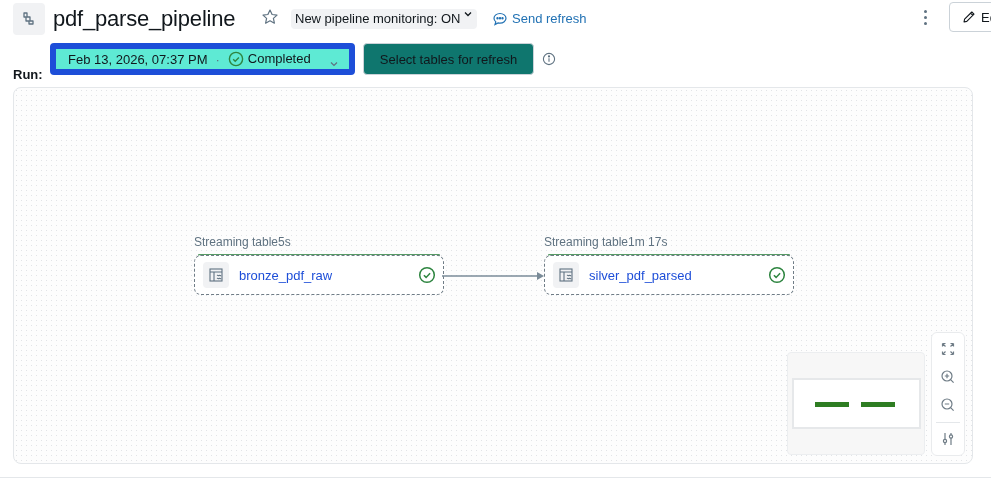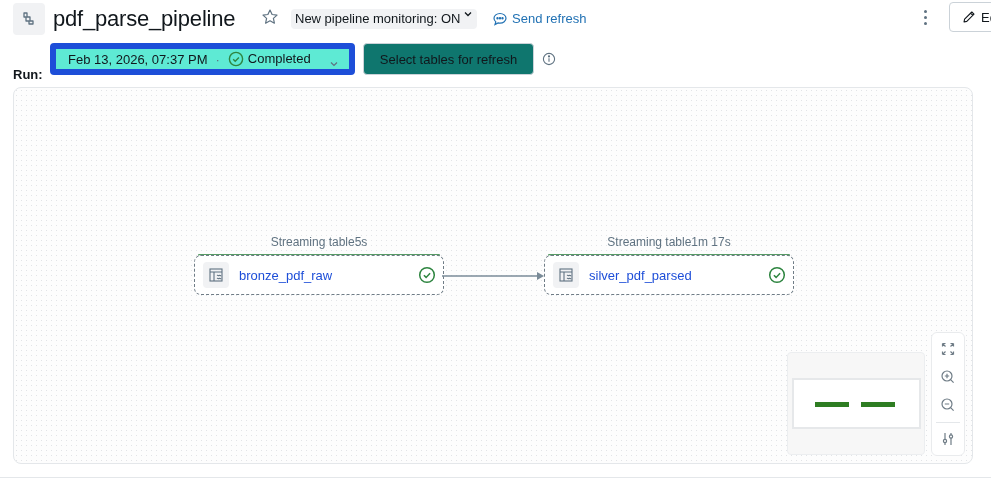--- a/index.html
+++ b/index.html
@@ -27,21 +27,21 @@
   .refresh-btn { position: absolute; left: 363px; top: 0; width: 171px; height: 32px; border: 1px solid #cbd2d8; border-radius: 4px; font-size: 13px; display: flex; align-items: center; justify-content: center; background: #0f766e; }
   .info-icon { position: absolute; left: 542px; top: 9px; width: 14px; height: 14px; }
 
   
   .canvas { position: absolute; left: 13px; top: 87px; width: 960px; height: 377px; border: 1px solid #e4e7ea; border-radius: 8px;
     background-color: #fdfdfd;
     background-image: radial-gradient(circle, #e2e4e7 0.9px, transparent 1px);
     background-size: 5px 5px; overflow: hidden; }
 
   .node-wrap { position: absolute; width: 250px; }
-  .node-meta { display: flex; justify-content: center; font-size: 12px; color: #5f7281; line-height: 14px; height: 14px; }
+  .node-meta { display: flex; justify-content: flex-start; font-size: 12px; color: #5f7281; line-height: 14px; height: 14px; }
   .node-bar { height: 3px; background: #3a8a4a; margin: 5px 4px 0 4px; border-radius: 1px; opacity: 0.85; }
   .node { position: relative; height: 40px; border: 1px dashed #6f7c86; border-radius: 7px; background: #fff; margin-top: -2px; display: flex; align-items: center; padding-left: 8px; }
   .node-icon { width: 26px; height: 26px; border-radius: 4px; background: #f1f2f4; display: flex; align-items: center; justify-content: center; }
   .node-name { margin-left: 10px; font-size: 13px; color: #1d4ed8; }
   .node-check { position: absolute; right: 7px; top: 10px; }
 
   .edge { position: absolute; }
 
   
   .minimap { position: absolute; left: 773px; top: 264px; width: 138px; height: 103px; background: #f7f7f7; border: 1px solid #eceef0; border-radius: 4px; }

